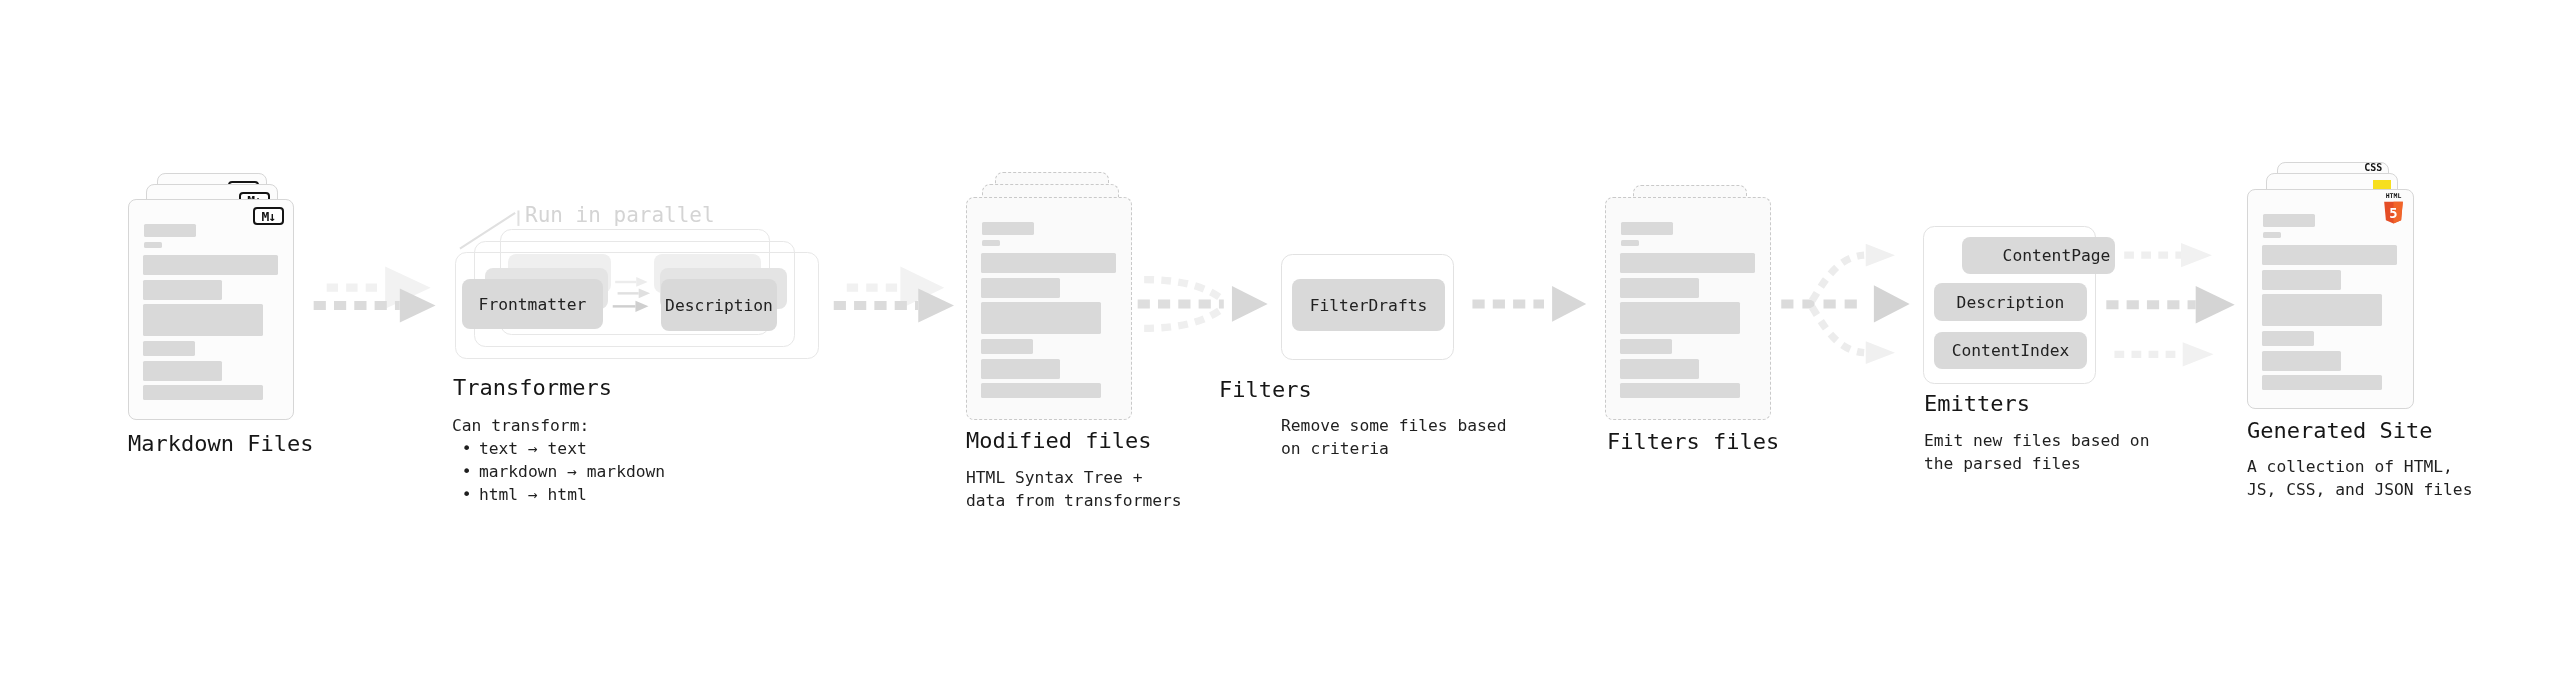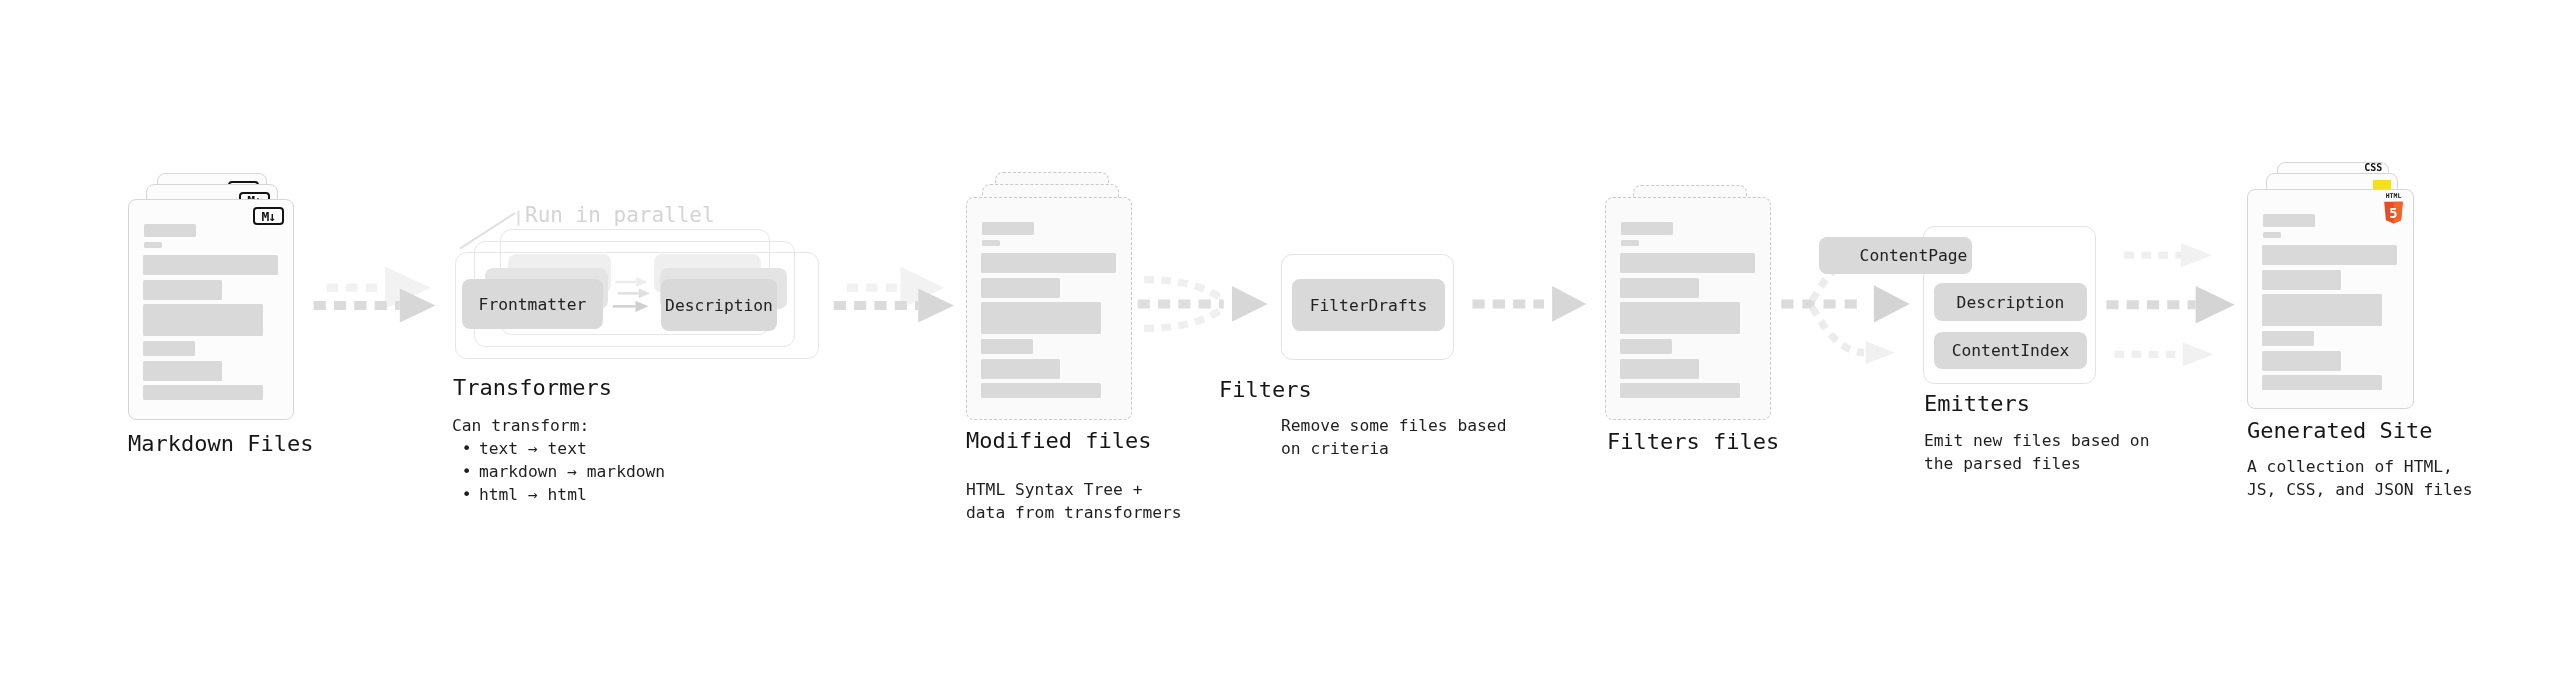--- a/index.html
+++ b/index.html
@@ -181,21 +181,21 @@
       <i class="bar b1"></i>
         <i class="bar b2"></i>
       <i class="bar b3"></i>
         <i class="bar b4"></i>
       <i class="bar b5"></i>
         <i class="bar b6"></i>
       <i class="bar b7"></i>
         <i class="bar b8"></i>
     </div>
     <div class="heading" style="left:966px;top:428px;">Modified files</div>
-    <div class="desc" style="left:966px;top:466px;margin-top:12px;">
+    <div class="desc" style="left:966px;top:466px;">
       <div>HTML Syntax Tree +</div>
       <div>data from transformers</div>
     </div>
   </div>
 
   <div>
     <div class="outline-box" style="left:1281px;top:254px;width:173px;height:106px;"></div>
     <div class="gbox" style="left:1292px;top:279px;width:153px;height:52px;">
         <span>FilterDrafts</span>
       </div>
@@ -216,21 +216,21 @@
       <i class="bar b5"></i>
         <i class="bar b6"></i>
       <i class="bar b7"></i>
         <i class="bar b8"></i>
     </div>
     <div class="heading" style="left:1607px;top:429px;">Filters files</div>
   </div>
 
   <div>
     <div class="outline-box" style="left:1923px;top:226px;width:173px;height:158px;"></div>
-    <div class="gbox" style="left:1819px;top:237px;width:153px;height:37px;padding-left:36px;">
+    <div class="gbox" style="left:1962px;top:237px;width:153px;height:37px;padding-left:36px;">
         <span>ContentPage</span>
       </div>
     <div class="gbox" style="left:1934px;top:283px;width:153px;height:38px;">
         <span>Description</span>
       </div>
     <div class="gbox" style="left:1934px;top:332px;width:153px;height:37px;text-align:right;">
         <span>ContentIndex</span>
       </div>
     <div class="heading" style="left:1924px;top:391px;">Emitters</div>
     <div class="desc" style="left:1924px;top:429px;">

